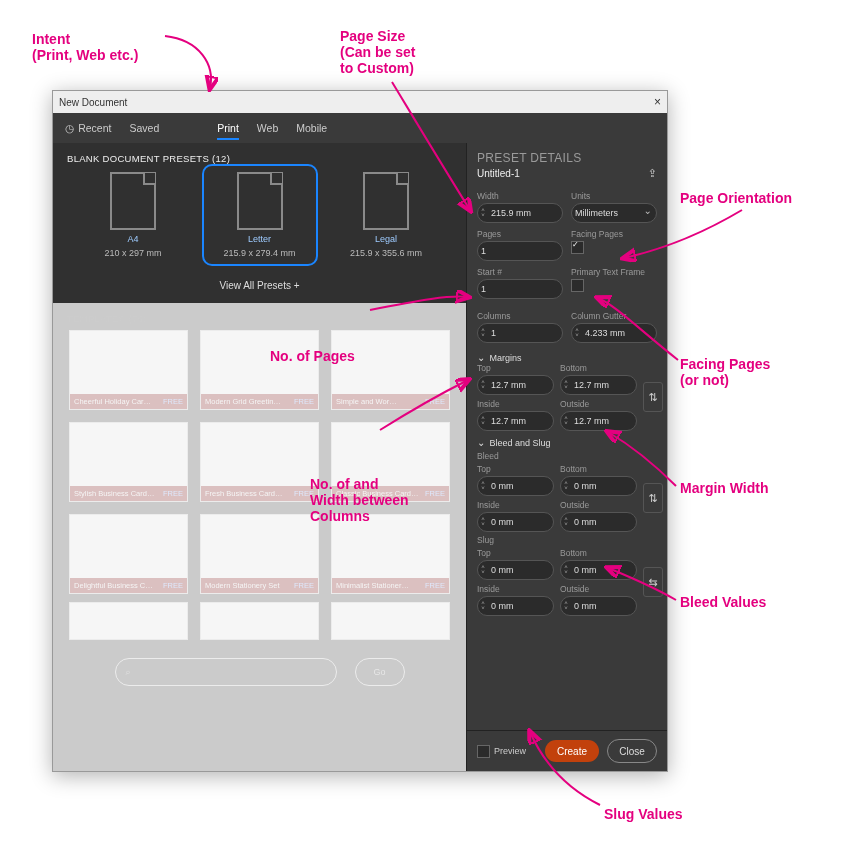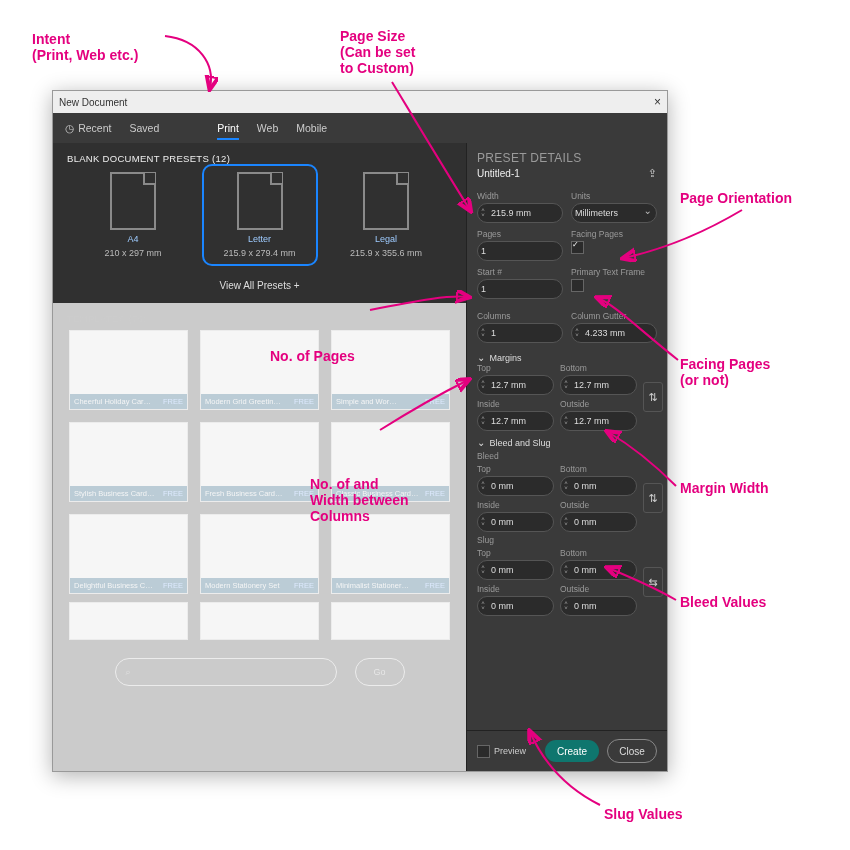--- a/index.html
+++ b/index.html
@@ -25,21 +25,21 @@
   .preset .icon::after{content:"";position:absolute;right:-1px;top:-1px;width:10px;height:10px;background:#303030;border-left:2px solid #8a8a8a;border-bottom:2px solid #8a8a8a;}
   .preset.sel{outline:2px solid #1a85ff;outline-offset:6px;border-radius:2px;}
   .preset .name{color:#9ecbff;}
   .view-all{color:#ddd;text-align:center;padding:8px 0 12px;font-size:10px;cursor:pointer;}
   
   .templates{position:relative;flex:1;background:#444;overflow:hidden;}
   .templates .ovl{position:absolute;inset:0;background:rgba(255,255,255,.72);}
   .templates-head{color:#ccc;font-size:9.5px;padding:10px 14px 6px;letter-spacing:.3px;position:relative;z-index:2;}
   .tpl-grid{display:grid;grid-template-columns:repeat(3,1fr);gap:12px;padding:0 16px 8px;position:relative;z-index:0;}
   .tpl{height:78px;background:#ddd;border:1px solid #bbb;position:relative;}
-  .tpl .cap{position:absolute;left:0;right:0;bottom:0;height:15px;background:#0c4a6e;color:#ddd;font-size:7.5px;display:flex;align-items:center;justify-content:space-between;padding:0 4px;}
+  .tpl .cap{position:absolute;left:0;right:0;bottom:0;height:15px;background:#7f1d1d;color:#ddd;font-size:7.5px;display:flex;align-items:center;justify-content:space-between;padding:0 4px;}
   .tpl .cap .free{color:#8ab4ff;}
   .trow4 .tpl{height:36px;}
   .search-row{display:flex;gap:18px;align-items:flex-end;justify-content:center;padding:10px 0 14px;position:relative;z-index:0;}
   .search-pill{flex:0 0 200px;height:26px;border:1px solid #bbb;border-radius:14px;display:flex;align-items:center;gap:6px;padding:0 10px;color:#999;font-size:9px;}
   .go-btn{width:48px;height:26px;border:1px solid #bbb;border-radius:14px;color:#aaa;font-size:9px;display:flex;align-items:center;justify-content:center;cursor:pointer;}
   
   .rp-title{display:flex;justify-content:space-between;align-items:flex-end;padding:8px 10px 2px;color:#9a9a9a;font-size:12px;letter-spacing:.3px;}
   .rp-name{padding:0 10px 8px;font-size:10px;color:#eee;display:flex;justify-content:space-between;align-items:center;}
   .rp-name .exp{font-size:11px;color:#ccc;cursor:pointer;}
   .field-row{display:flex;gap:8px;padding:3px 10px;}
@@ -59,21 +59,21 @@
   .chk{width:11px;height:11px;border:1px solid #666;background:#2b2b2b;position:relative;}
   .chk.on::after{content:"✓";color:#fff;font-size:8px;position:absolute;left:0;top:-2px;}
   .sect-h{display:flex;align-items:center;gap:4px;padding:6px 10px 0;color:#ddd;font-size:9px;cursor:pointer;}
   .sect-h::before{content:"⌄";font-size:10px;}
   .link-ic{width:18px;height:28px;border:1px solid #555;border-radius:3px;display:flex;align-items:center;justify-content:center;color:#ccc;font-size:11px;align-self:center;margin-right:10px;}
   .dim-grid{display:grid;grid-template-columns:1fr 1fr 24px;gap:4px 6px;padding:0 0 0 10px;}
   .dim-grid .val-wrap{}
   .footer{margin-top:auto;display:flex;align-items:center;gap:8px;padding:8px 10px;border-top:1px solid #222;}
   .preview{display:flex;align-items:center;gap:4px;color:#ccc;font-size:9px;}
   .btn{height:22px;border-radius:12px;font-size:10px;display:flex;align-items:center;justify-content:center;cursor:pointer;}
-  .btn-create{flex:0 0 54px;background:#0f766e;color:#fff;}
+  .btn-create{flex:0 0 54px;background:#c2410c;color:#fff;}
   .btn-close{flex:0 0 48px;border:1px solid #888;color:#ddd;}
   
   .ann{position:absolute;color:#e4007f;font-weight:600;font-size:14px;line-height:16px;}
   svg.arrows{position:absolute;left:0;top:0;pointer-events:none;}
   svg.arrows path{stroke:#e4007f;stroke-width:2;fill:none;marker-end:url(#ah);}
 </style>
 </head>
 <body>
 
 <div class="dialog">

